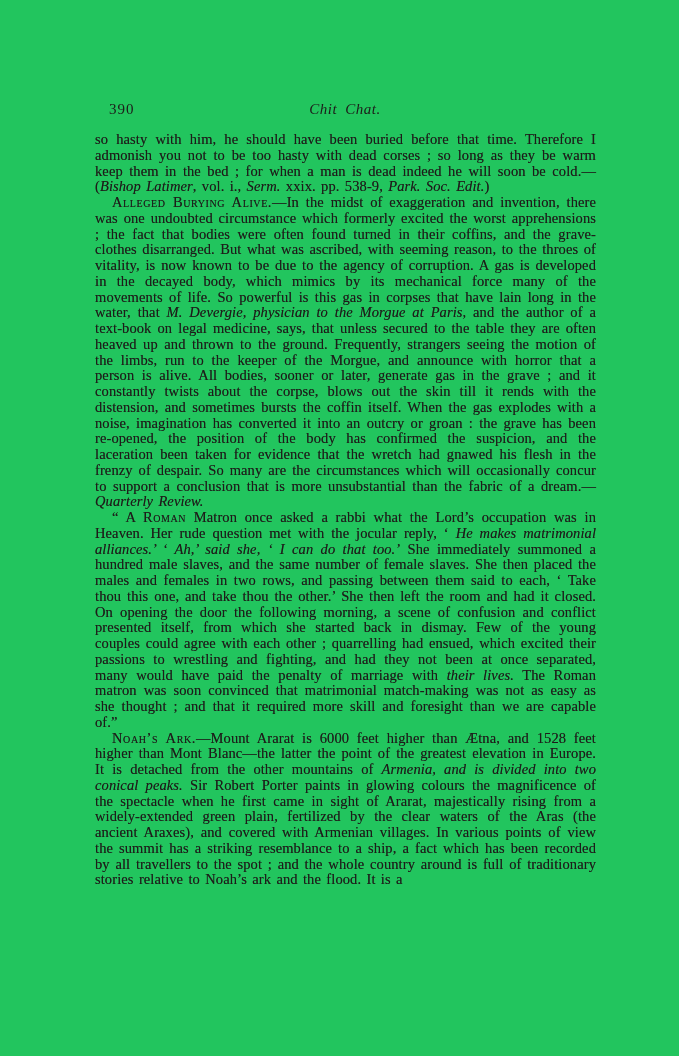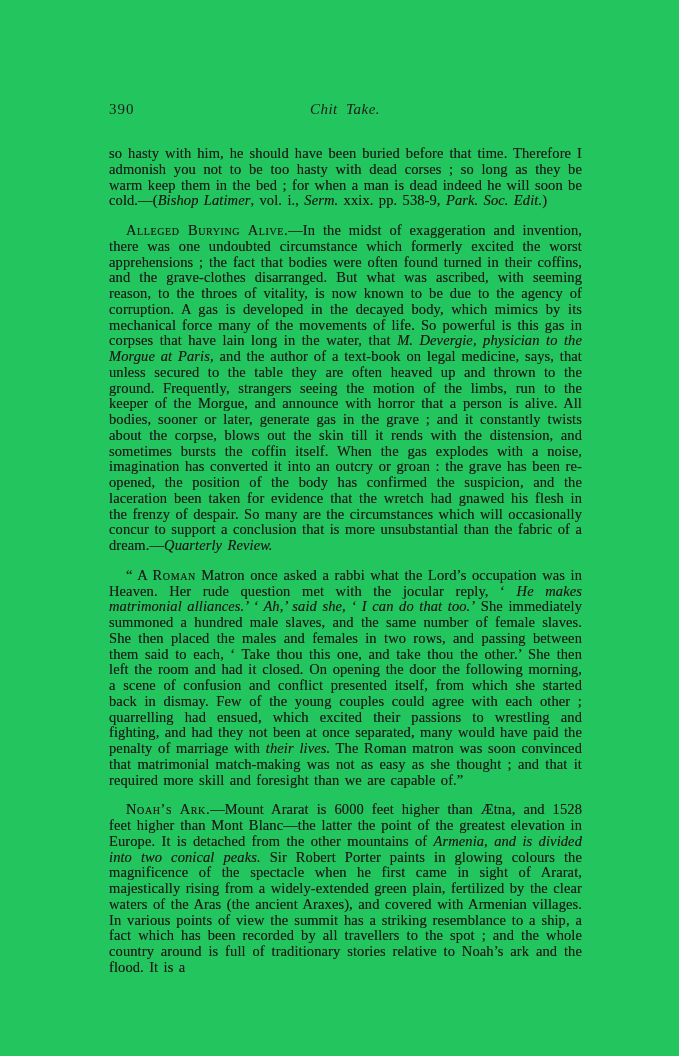--- a/index.html
+++ b/index.html
@@ -46,21 +46,21 @@
     left: 95px;
     width: 501px;
     font-size: 14.5px;
     line-height: 15.75px;
     text-align: justify;
     letter-spacing: 0.1px;
     word-spacing: 1.6px;
     text-shadow: 0 0 0.3px rgba(30, 28, 26, 0.6);
   }
   .para {
-    margin: 14px;
+    margin: 0;
     padding: 0;
     text-indent: 17px;
   }
   .para.no-indent {
     text-indent: 0;
   }
   .it {
     font-style: italic;
   }
   .sc {
@@ -68,21 +68,21 @@
     letter-spacing: 0.6px;
   }
 </style>
 </head>
 <body>
 
 <div class="page">
 
   <header class="running-head">
     <span class="page-num">390</span>
-    <span class="running-title">Chit Take.</span>
+    <span class="running-title">Chit Chat.</span>
   </header>
 
   <main class="text-block">
 
     <p class="para no-indent"><span>so hasty with him, he should have been buried before that time. Therefore I admonish you not to be too hasty with dead corses ; so long as they be warm keep them in the bed ; for when a man is dead indeed he will soon be cold.—(</span><span class="it">Bishop Latimer</span><span>, vol. i., </span><span class="it">Serm.</span><span> xxix. pp. 538-9, </span><span class="it">Park. Soc. Edit.</span><span>)</span></p>
 
     <p class="para"><span class="sc">Alleged Burying Alive.</span><span>—In the midst of exaggeration and invention, there was one undoubted circumstance which formerly excited the worst apprehensions ; the fact that bodies were often found turned in their coffins, and the grave-clothes disarranged. But what was ascribed, with seeming reason, to the throes of vitality, is now known to be due to the agency of corruption. A gas is developed in the decayed body, which mimics by its mechanical force many of the movements of life. So powerful is this gas in corpses that have lain long in the water, that </span><span class="it">M. Devergie, physician to the Morgue at Paris,</span><span> and the author of a text-book on legal medicine, says, that unless secured to the table they are often heaved up and thrown to the ground. Frequently, strangers seeing the motion of the limbs, run to the keeper of the Morgue, and announce with horror that a person is alive. All bodies, sooner or later, generate gas in the grave ; and it constantly twists about the corpse, blows out the skin till it rends with the distension, and sometimes bursts the coffin itself. When the gas explodes with a noise, imagination has converted it into an outcry or groan : the grave has been re-opened, the position of the body has confirmed the suspicion, and the laceration been taken for evidence that the wretch had gnawed his flesh in the frenzy of despair. So many are the circumstances which will occasionally concur to support a conclusion that is more unsubstantial than the fabric of a dream.—</span><span class="it">Quarterly Review.</span></p>
 
     <p class="para"><span>“ A </span><span class="sc">Roman</span><span> Matron once asked a rabbi what the Lord’s occupation was in Heaven. Her rude question met with the jocular reply, ‘ </span><span class="it">He makes matrimonial alliances.’ ‘ Ah,’ said she, ‘ I can do that too.’</span><span> She immediately summoned a hundred male slaves, and the same number of female slaves. She then placed the males and females in two rows, and passing between them said to each, ‘ Take thou this one, and take thou the other.’ She then left the room and had it closed. On opening the door the following morning, a scene of confusion and conflict presented itself, from which she started back in dismay. Few of the young couples could agree with each other ; quarrelling had ensued, which excited their passions to wrestling and fighting, and had they not been at once separated, many would have paid the penalty of marriage with </span><span class="it">their lives.</span><span> The Roman matron was soon convinced that matrimonial match-making was not as easy as she thought ; and that it required more skill and foresight than we are capable of.”</span></p>
 

